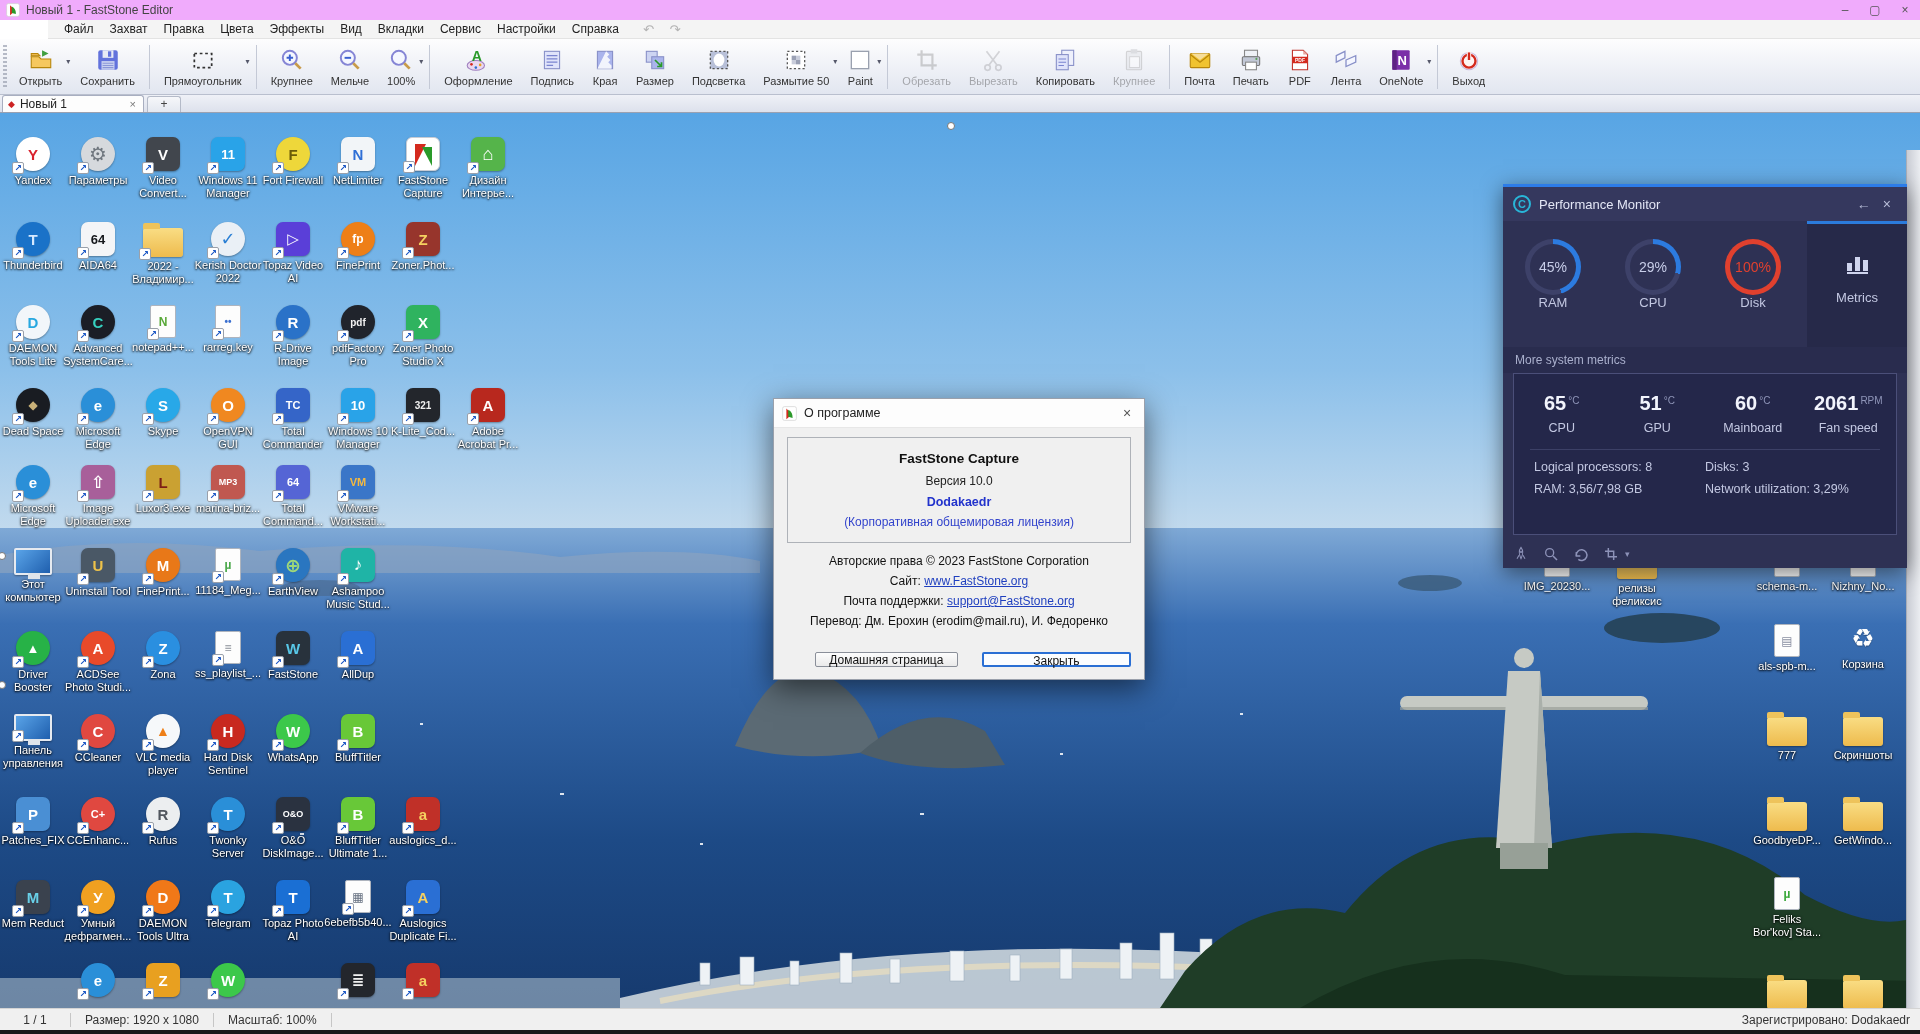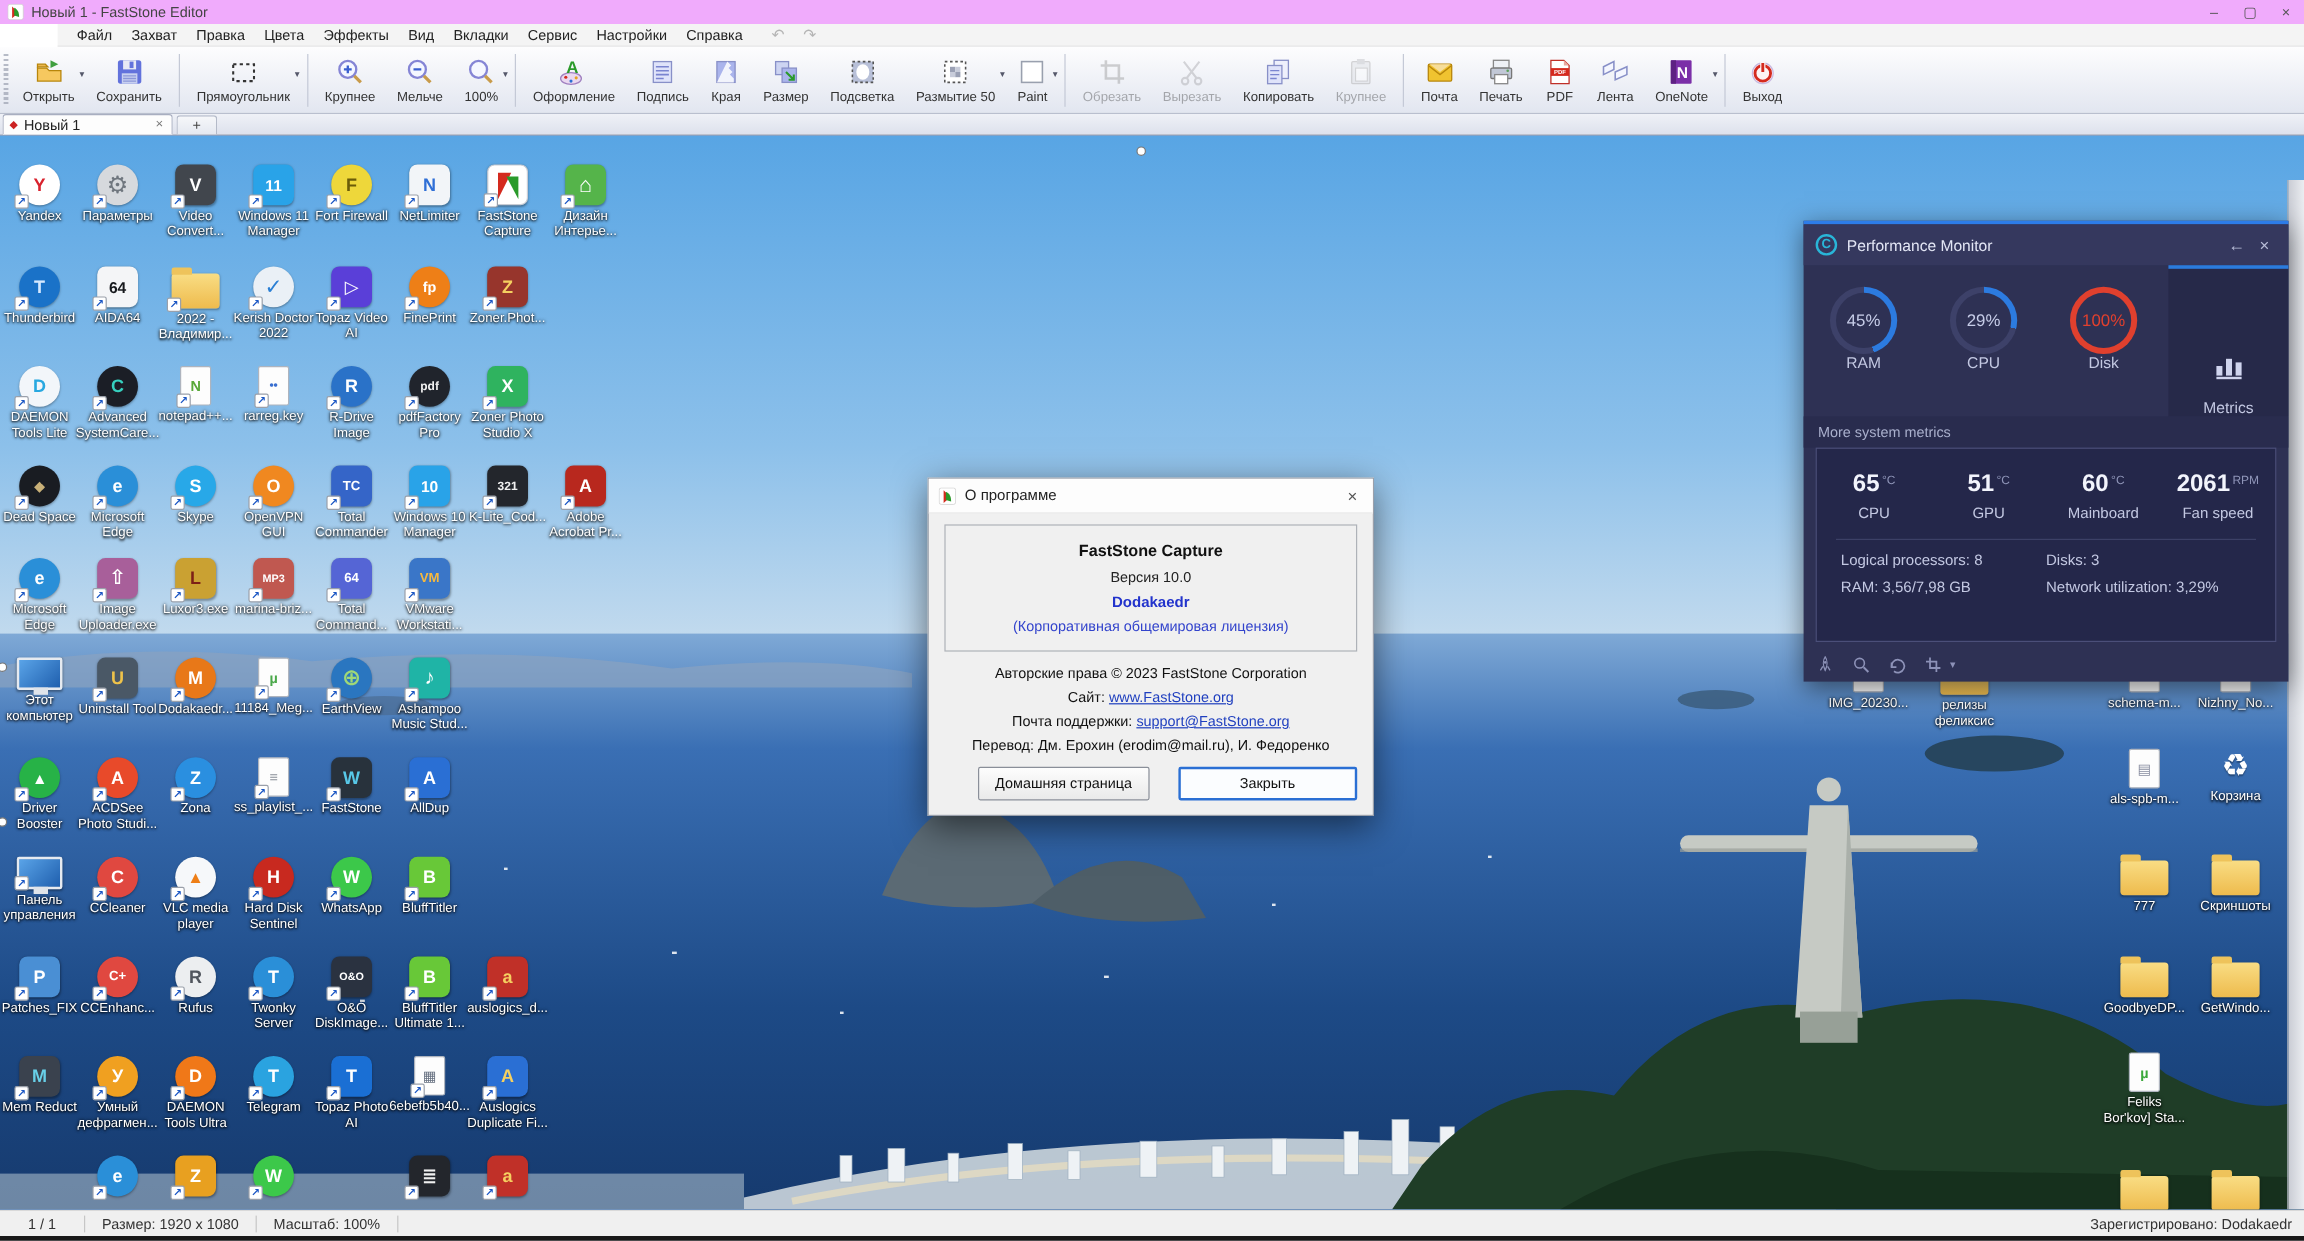--- a/index.html
+++ b/index.html
@@ -83,21 +83,21 @@
     font-size:11px; font-weight:bold; text-align:center; line-height:15px; margin-right:8px; }
   .perf-title { font-size:13px; color:#e3e6f5; flex:1; }
   .perf-back, .perf-close { color:#b8bdd8; font-size:14px; padding:0 6px; }
   .gauges { position:relative; height:126px; display:flex; }
   .gauge { width:100px; display:flex; flex-direction:column; align-items:center; padding-top:18px; }
   .ring { width:56px; height:56px; border-radius:50%; position:relative; }
   .ring-in { position:absolute; inset:5px; border-radius:50%; background:#2e3154; display:flex;
     align-items:center; justify-content:center; font-size:14px; color:#c7cde8; }
   .gauge-label { margin-top:0; font-size:13px; color:#c3c8e2; }
   .metrics-cell { position:absolute; right:0; top:0; width:100px; height:126px; background:#262949;
-    border-top:3px solid #2b7bdc; display:flex; flex-direction:column; align-items:center; padding-top:24px;justify-content:flex-end; }
+    border-top:3px solid #2b7bdc; display:flex; flex-direction:column; align-items:center; padding-top:24px; }
   .bars { display:flex; align-items:flex-end; gap:3px; height:26px; border-bottom:2px solid #cfd4ee; padding-bottom:1px; }
   .bars i { width:5px; background:#cfd4ee; display:block; }
   .metrics-cell .gauge-label { margin-top:16px; }
   .more-bar { height:26px; line-height:26px; padding:0 12px; font-size:12px; color:#aab0cd; background:#292c4e; }
   .inner-panel { position:absolute; left:10px; right:10px; top:186px; height:162px;
     background:#24274a; border:1px solid #4b4f79; }
   .temps { display:flex; padding-top:18px; }
   .temp { flex:1; text-align:center; }
   .temp-val { font-size:20px; font-weight:bold; color:#f2f4fc; }
   .temp-unit { font-size:10px; color:#8f95b8; vertical-align:super; margin-left:2px; }
@@ -120,21 +120,21 @@
   .dlg-box { margin:9px 13px 0; height:106px; border:1px solid #aeb2b8; background:#f0f0f0;
     display:flex; flex-direction:column; align-items:center; padding-top:13px; }
   .dlg-app { font-size:13.5px; font-weight:bold; color:#111; }
   .dlg-version { font-size:12px; color:#222; margin-top:8px; }
   .dlg-licensee { font-size:12.5px; font-weight:bold; color:#2233cc; margin-top:7px; }
   .dlg-license { font-size:12px; color:#3344cc; margin-top:6px; }
   .dlg-lines { text-align:center; margin-top:11px; font-size:12px; color:#111; }
   .dlg-lines div { margin-bottom:6px; }
   .dlg-link { color:#1f3fbf; text-decoration:underline; }
   .dlg-buttons { position:absolute; left:0; right:0; bottom:12px; display:flex; justify-content:space-between; padding:0 13px 0 17px; }
-  .btn { height:28px; font-size:12px; color:#111; background:linear-gradient(#fdfdfd,#eaeaea);
+  .btn { height:15px; font-size:12px; color:#111; background:linear-gradient(#fdfdfd,#eaeaea);
     border:1px solid #8a8f99; border-radius:2px; padding:0 10px; font-family:inherit;margin-left:24px; }
   .btn-home { width:150px; }
   .btn-close { width:157px; border:2px solid #2a6fd4; background:#fbfdff; }
 
   
   .statusbar { height:22px; background:#f0f0f0; border-top:1px solid #d4d4d4; display:flex; align-items:center; font-size:12px; color:#333; }
   .sb-cell { padding:0 14px; text-align:center; }
   .sb-sep { width:1px; height:14px; background:#c6c6c6; }
   .sb-right { margin-left:auto; padding-right:10px; }
   .bottom-strip { height:4px; background:#191919; }
@@ -680,21 +680,21 @@
         <div class="dicon" style="left: -2px; top: 435px;">
           <div class="icobox k-monitor"></div>
           <div class="dlabel">Этот<br>компьютер</div>
         </div>
         <div class="dicon" style="left: 63px; top: 435px;">
           <div class="icobox k-tile" style="background: rgb(74, 88, 102); color: rgb(238, 194, 74);">U<span class="sc-arrow">↗</span></div>
           <div class="dlabel">Uninstall Tool</div>
         </div>
         <div class="dicon" style="left: 128px; top: 435px;">
           <div class="icobox k-circle" style="background: rgb(232, 120, 24); color: rgb(255, 255, 255);">M<span class="sc-arrow">↗</span></div>
-          <div class="dlabel">Dodakaedr...</div>
+          <div class="dlabel">FinePrint...</div>
         </div>
         <div class="dicon" style="left: 193px; top: 435px;">
           <div class="icobox k-file" style="color: rgb(74, 168, 74);">µ<span class="sc-arrow">↗</span></div>
           <div class="dlabel">11184_Meg...</div>
         </div>
         <div class="dicon" style="left: 258px; top: 435px;">
           <div class="icobox k-circle" style="background: rgb(42, 118, 192); color: rgb(159, 216, 120); font-size: 19px;">⊕<span class="sc-arrow">↗</span></div>
           <div class="dlabel">EarthView</div>
         </div>
         <div class="dicon" style="left: 323px; top: 435px;">

